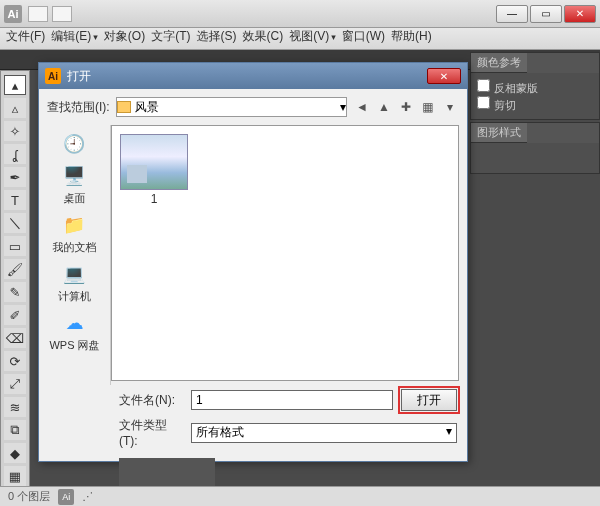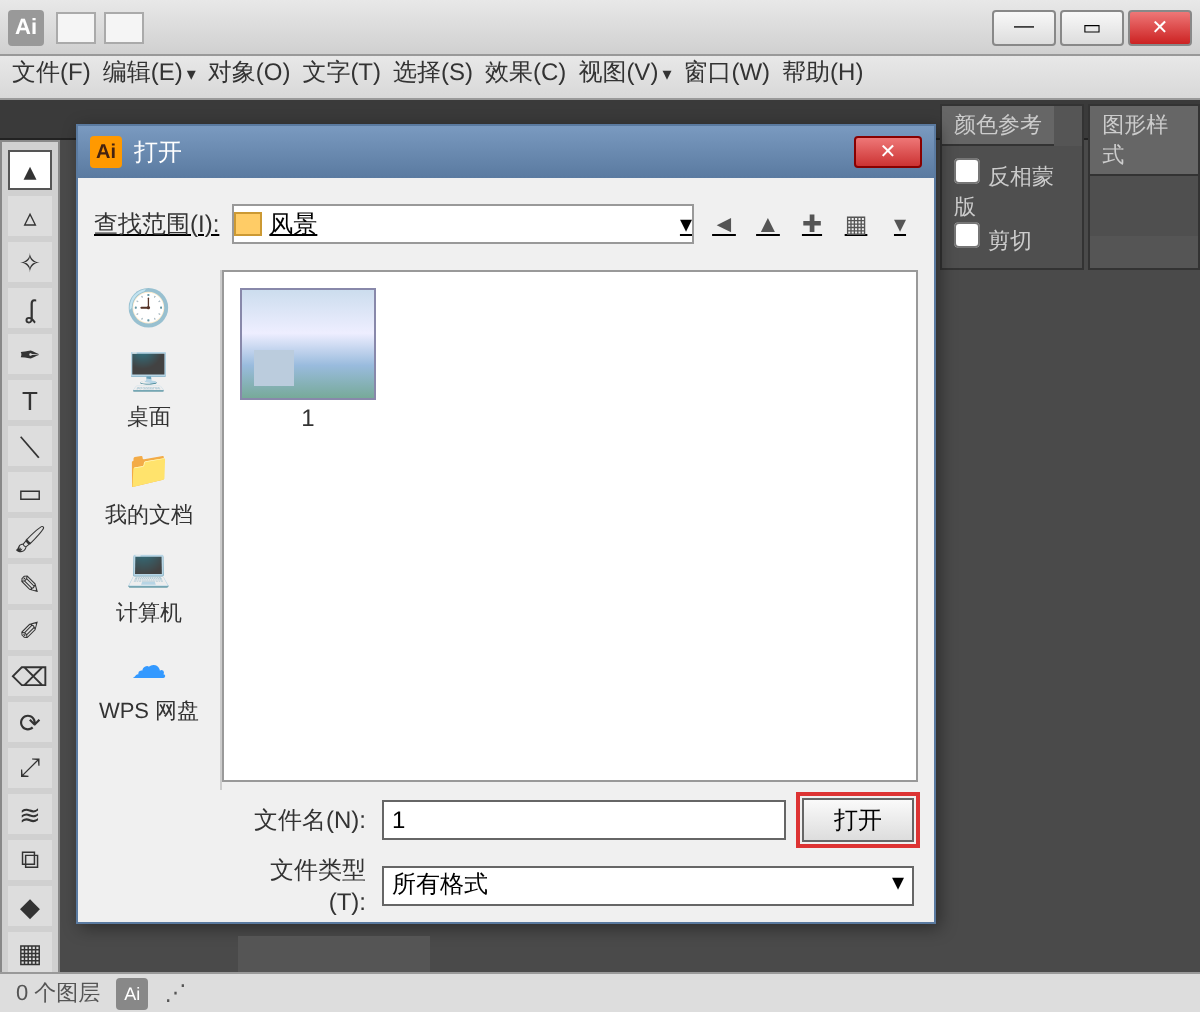--- a/index.html
+++ b/index.html
@@ -20,57 +20,57 @@
   
   
   .toolbar-row { background:#3a3a3a; height:20px; border-bottom:1px solid #222; }
   
   
   .tool-palette { position:absolute; left:0; top:70px; width:30px; background:#d0d0d0; border:1px solid #888; display:flex; flex-direction:column; align-items:center; padding:4px 0; gap:3px; }
   .tool-palette .tool { width:22px; height:20px; display:flex; align-items:center; justify-content:center; background:#ddd; font-size:13px; color:#333; cursor:pointer; }
   .tool-palette .tool.sel { background:#fff; border:1px solid #555;}
   
   
-  .right-panels { position:absolute; right:0; top:52px; width:130px; display:flex; flex-direction:row; gap:2px;}
+  .right-panels { position:absolute; right:0; top:52px; width:130px; display:flex; flex-direction:column; gap:2px;}
   .panel { background:#555; border:1px solid #333; color:#ccc; font-size:11px;}
   .panel-tab { background:#666; padding:2px 6px; display:inline-block; border-bottom:1px solid #333;}
   .panel-body { background:#4f4f4f; padding:6px; min-height:30px;}
   .panel-body label { display:block; font-size:11px; color:#ccc; }
   .panel-body input[type=checkbox]{ margin-right:4px;}
   
   
   .statusbar { position:absolute; bottom:0; left:0; right:0; height:20px; background:#ddd; border-top:1px solid #999; display:flex; align-items:center; justify-content:flex-start; padding:0 8px; gap:8px; font-size:11px; color:#555;}
   .statusbar .ai-sm { width:16px; height:16px; background:#888; color:#fff; font-size:9px; display:flex; align-items:center; justify-content:center; border-radius:2px;}
   
   
   .dialog { position:absolute; left:38px; top:62px; width:430px; height:400px; background:#f0f0f0; border:1px solid #5a7aa0; box-shadow: 2px 2px 8px rgba(0,0,0,0.4);}
   .dialog-titlebar { height:26px; background:linear-gradient(#7a9ac0,#5a7aa0); display:flex; align-items:center; padding:0 6px; color:#fff; font-size:12px;}
   .dialog-titlebar .ai-icon { width:16px; height:16px; background:#f90; color:#421; font-size:10px; font-weight:bold; display:flex; align-items:center; justify-content:center; margin-right:6px; border-radius:2px;}
   .dialog-titlebar .dlg-close { margin-left:auto; width:34px; height:16px; background:linear-gradient(#e77,#c33); border:1px solid #800; border-radius:2px; color:#fff; display:flex; align-items:center; justify-content:center; font-size:10px;}
   
-  .dialog-toolbar { height:46px; display:flex; align-items:center; padding:0 8px; gap:6px; background:#f0f0f0;text-decoration:underline;}
+  .dialog-toolbar { height:36px; display:flex; align-items:center; padding:0 8px; gap:6px; background:#f0f0f0;}
   .dialog-toolbar .lbl { font-size:12px; color:#333;}
   .dialog-toolbar .folder-chip { flex:1; height:20px; border:1px solid #999; background:#fff; display:flex; align-items:center; padding:0 0; gap:4px; font-size:12px;}
   .dialog-toolbar .folder-chip .fic { width:14px; height:12px; background:#fc6; border:1px solid #c93;}
   .dialog-toolbar .nav-icons { display:flex; gap:4px; align-items:center;}
   .dialog-toolbar .nav-icons span { width:18px; height:18px; display:flex; align-items:center; justify-content:center; font-size:12px; color:#555; cursor:pointer;}
   
   .dialog-body { display:flex; height:260px; }
   .places { width:72px; background:#f0f0f0; border-right:1px solid #ccc; display:flex; flex-direction:column; align-items:center; padding:6px 0; gap:6px; font-size:11px; color:#333; text-align:center;}
   .places .place { display:flex; flex-direction:column; align-items:center; gap:2px; cursor:pointer;}
   .places .picon { width:30px; height:26px; display:flex; align-items:center; justify-content:center; font-size:18px;}
   .file-area { flex:1; background:#fff; border:1px solid #999; margin:0 8px 4px 0; padding:8px; display:flex; align-items:flex-start; gap:8px; overflow:auto;}
   .file-item { display:flex; flex-direction:column; align-items:center; gap:2px; cursor:pointer;}
   .file-item .thumb { width:68px; height:56px; border:1px solid #88a; background:linear-gradient(180deg,#cde 0%, #eef 40%, #9bd 70%, #7a9 100%); position:relative;}
   .file-item .thumb::after{ content:""; position:absolute; left:6px; bottom:6px; width:20px; height:18px; background:#bcd; }
   .file-item .fname { font-size:12px; color:#333;}
   
   .dialog-bottom { padding:4px 10px 8px 80px; display:flex; flex-direction:column; gap:6px;}
   .row { display:flex; align-items:center; gap:8px;}
-  .row .rlabel { width:64px; font-size:12px; color:#333;text-align:right;}
+  .row .rlabel { width:64px; font-size:12px; color:#333;}
   .row .rinput { flex:1; height:20px; border:1px solid #666; background:#fff; font-size:12px; padding:0 4px;}
   .row .rbtn { width:56px; height:22px; border:1px solid #666; background:linear-gradient(#fafafa,#ddd); font-size:12px; cursor:pointer;}
   .row .rbtn.highlight { outline:2px solid #d33; outline-offset:1px;}
   
   .preview-sw { width:96px; height:72px; background:#555; margin-left:0; margin-top:4px;}
   
   .chev { font-size:9px; margin-left:2px;}
 </style>
 </head>
 <body>

